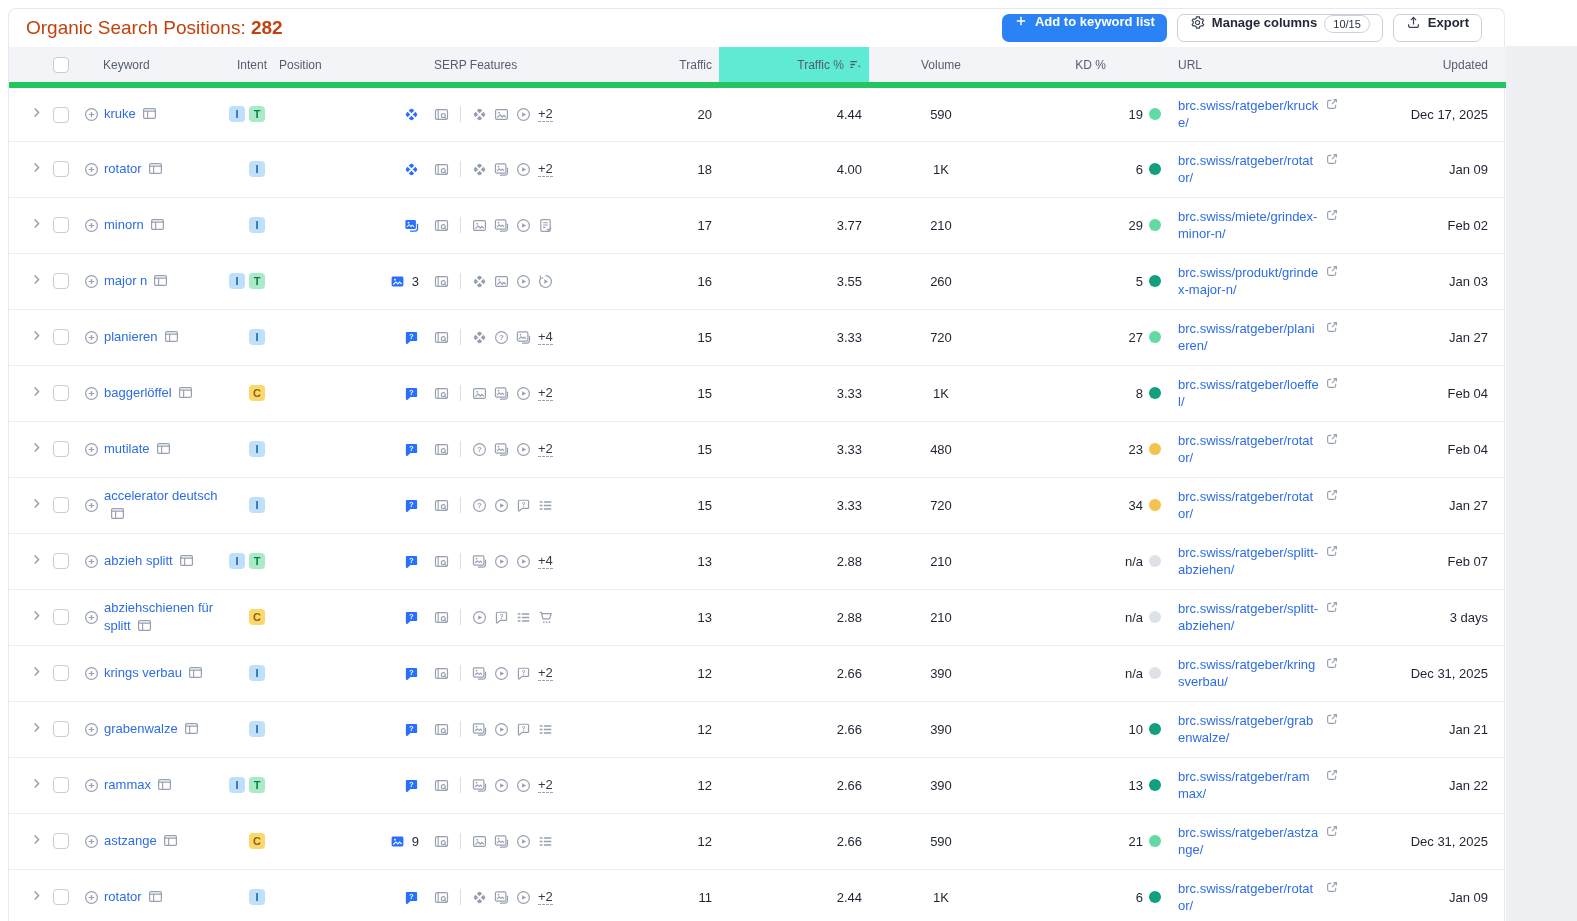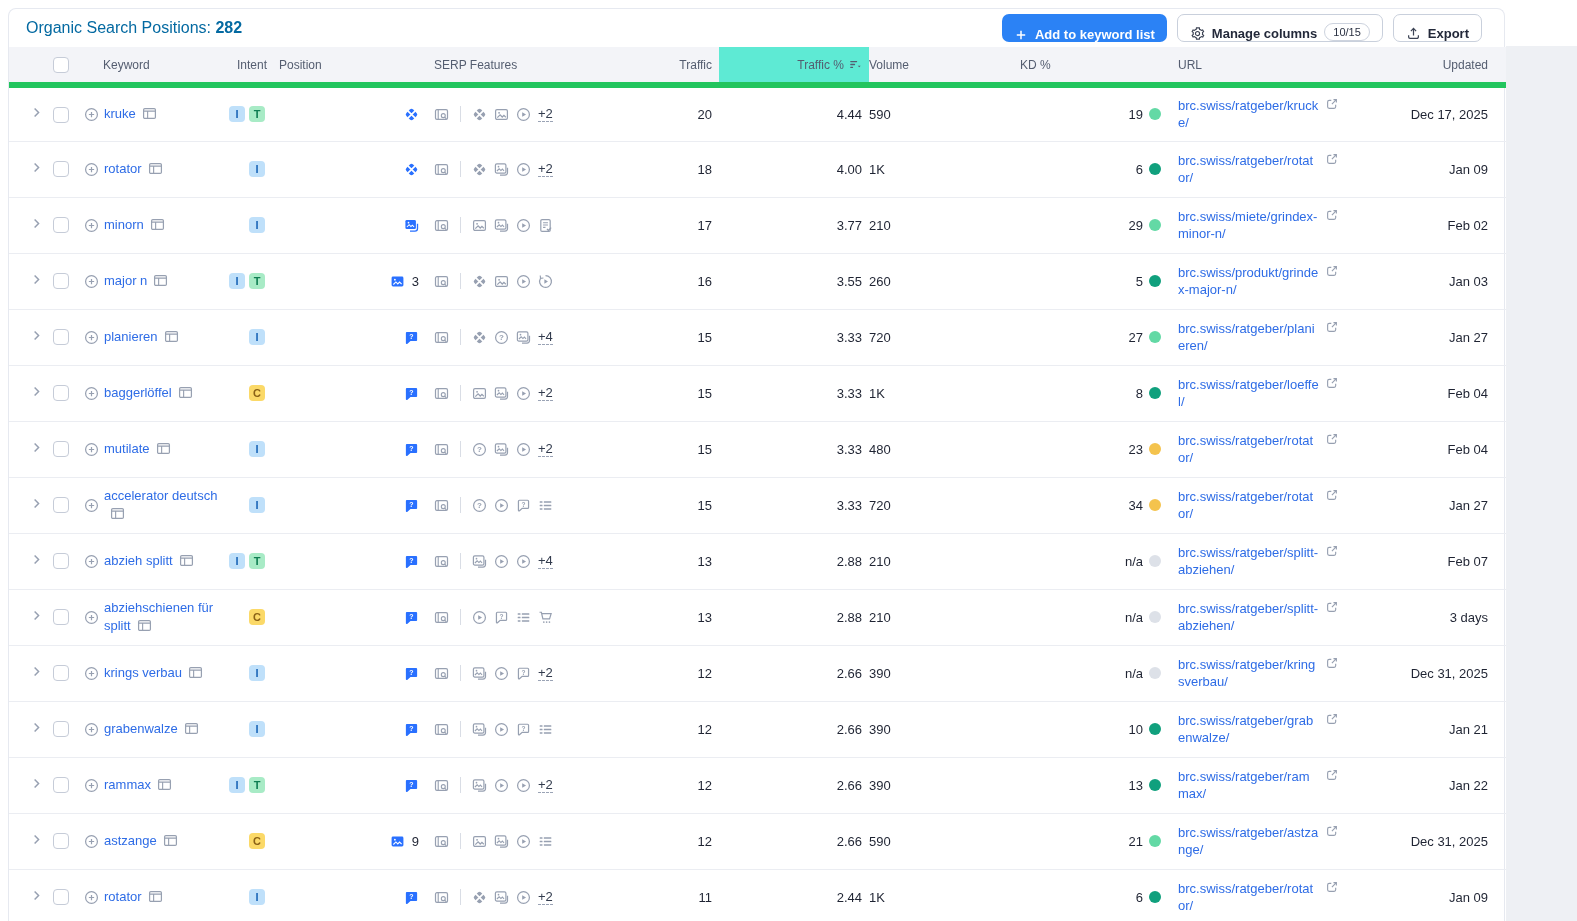--- a/index.html
+++ b/index.html
@@ -8,24 +8,24 @@
     width:1577px; height:921px; overflow:hidden; position:relative;
     background:#ffffff; font-family:"Liberation Sans", sans-serif; color:#1f2433;
   }
   .gutter { position:absolute; left:1506px; top:46px; width:71px; height:875px; background:#eef0f4; }
   .card {
     position:absolute; left:8px; top:8px; width:1497px; height:930px;
     background:#fff; border:1px solid #e6e9f0; border-bottom:none; border-radius:8px 8px 0 0;
   }
   
   .titlebar { height:38px; display:flex; align-items:center; padding:0 22px 0 17px; }
-  .title { font-size:16px; color:#0369a1; }
+  .title { font-size:19px; color:#c2410c; }
   .title b { font-weight:bold; }
   .tb-actions { margin-left:auto; display:flex; gap:10px; align-items:center; }
-  .btn { height:28px; display:flex; align-items:flex-end; gap:7px; border-radius:7px;
+  .btn { height:28px; display:flex; align-items:flex-start; gap:7px; border-radius:7px;
          font-size:13px; font-weight:bold; padding:0 12px; cursor:pointer; white-space:nowrap; }
   .btn-primary { background:#2b82f5; color:#fff; }
   .btn-secondary { background:#fff; color:#23293a; border:1px solid #c9d0dc; }
   .pill { border:1px solid #cdd3de; border-radius:10px; font-size:11px; font-weight:normal;
           padding:2px 8px; color:#2a3142; }
   .icon { display:inline-flex; align-items:center; justify-content:center; flex:none; }
   .icon svg { display:block; }
   .icon-grey { color:#97a0b1; }
   .icon-blue { color:#2970ff; }
   .icon-dark { color:#3c4354; }
@@ -56,22 +56,22 @@
   .badge-C { background:#fbd968; color:#8a6116; }
   th.c-pos { padding-right:10px; }
   td.c-pos .pos-wrap { display:flex; justify-content:flex-end; align-items:center; gap:7px; padding-right:10px; }
   th.c-serp { padding-left:5px; }
   td.c-serp .serp-wrap { display:flex; align-items:center; gap:7px; padding-left:5px; }
   .vdiv { width:1px; height:16px; background:#d9dde5; margin:0 4px; flex:none; }
   .more-link { color:#323b4d; text-decoration:none; border-bottom:1px dashed #9aa3b5; line-height:14px; cursor:pointer; }
   th.c-tr, td.c-tr { text-align:right; padding-right:7px; }
   th.c-trp, td.c-trp { text-align:right; padding-right:7px; }
   th.c-trp .th-inner { display:inline-flex; align-items:center; gap:5px; }
-  th.c-vol, td.c-vol { text-align:left; padding-right:7px; }
-  th.c-kd { text-align:left; }
+  th.c-vol, td.c-vol { text-align:center; padding-right:7px; }
+  th.c-kd { text-align:center; }
   td.c-kd .kd-wrap { display:flex; justify-content:flex-end; align-items:center; gap:6px; }
   .kd-dot { width:12px; height:12px; border-radius:50%; flex:none; }
   th.c-url, td.c-url { padding-left:17px; }
   .url-wrap { display:flex; align-items:flex-start; gap:5px; }
   .url-link { color:#2e6ce6; text-decoration:none; width:150px; word-break:break-all; line-height:17px; cursor:pointer; }
   th.c-upd, td.c-upd { text-align:right; padding-right:18px; }
 </style>
 </head>
 <body>
 

